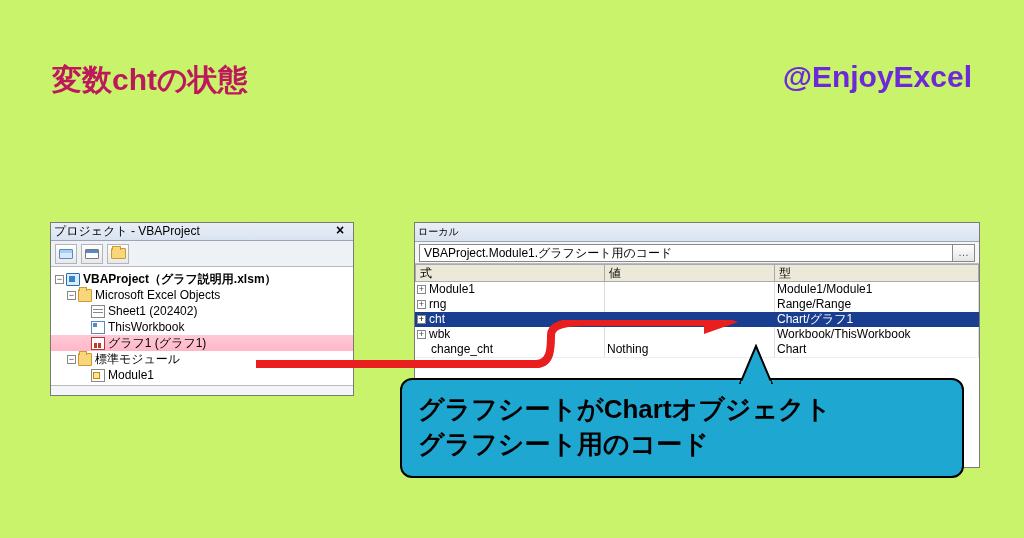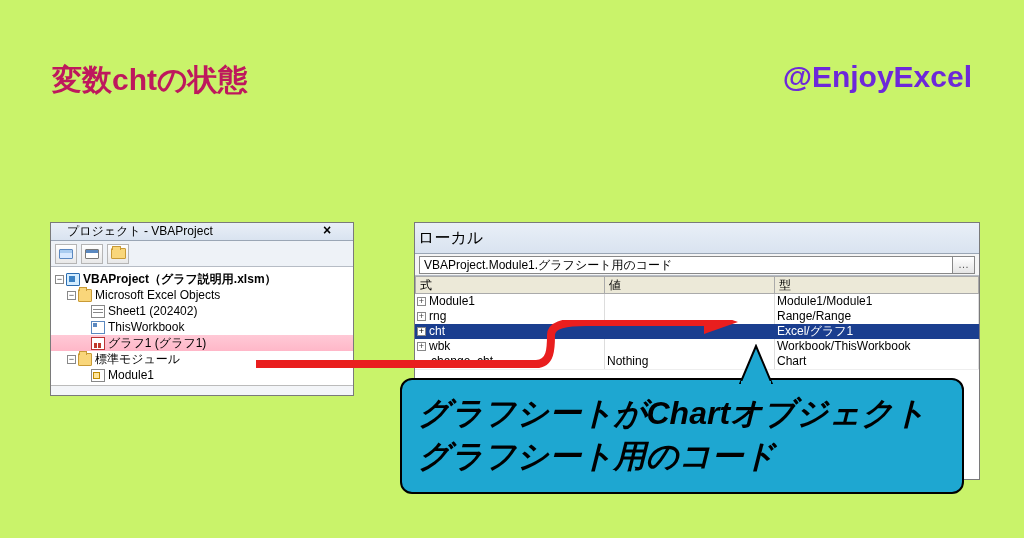--- a/index.html
+++ b/index.html
@@ -37,21 +37,21 @@
     border: 1px solid #7a7a7a;
     background: #fff;
   }
   .title-bar {
     height: 18px;
     background: linear-gradient(#e9eff7, #d9e3f0);
     border-bottom: 1px solid #9aa6b5;
     display: flex;
     align-items: center;
     justify-content: space-between;
-    padding: 0 16px;
+    padding: 0 3px;
     font-size: 12px;
     color: #000;
   }
   .close-btn {
     width: 20px;
     height: 15px;
     text-align: center;
     font-weight: bold;
     font-size: 14px;
     line-height: 13px;
@@ -126,22 +126,22 @@
     top: 222px;
     width: 566px;
     border: 1px solid #7a7a7a;
     background: #fff;
   }
   .locals-title {
     height: 18px;
     background: linear-gradient(#e9eff7, #d9e3f0);
     border-bottom: 1px solid #9aa6b5;
     display: flex; align-items: center;
-    padding: 15px 3px;
-    font-size: 16px;
+    padding: 9px 3px;
+    font-size: 10px;
   }
   .context-bar {
     height: 22px;
     border-bottom: 1px solid #b6bcc5;
     background:#f5f5f5;
     display:flex; align-items:center;
     padding: 2px 4px;
     font-size: 12px;
   }
   .context-input {
@@ -170,25 +170,24 @@
   
   .bubble {
     position:absolute;
     left: 400px;
     top: 378px;
     width: 564px;
     background:#1ea7d1;
     border:2px solid #000;
     border-radius:12px;
     padding:12px 16px 14px 16px;
-    font-size:32px;
+    font-size:26px;
     font-weight:900;
     color:#000;
     line-height:1.35;
-    font-style:italic;
   }
   .bubble svg.tail {
     position:absolute;
     top:-36px; left:330px;
     width:48px; height:40px;
   }
 
   
   .arrow-svg {
     position:absolute;
@@ -296,21 +295,21 @@
         </div>
       <div class="gcell gc2"></div>
       <div class="gcell gc3">Range/Range</div>
     </div>
     <div class="grow selrow">
       <div class="gcell gc1">
           <span class="pml" style="color:#000">+</span>
           <span>cht</span>
         </div>
       <div class="gcell gc2"></div>
-      <div class="gcell gc3">Excel/グラフ1</div>
+      <div class="gcell gc3">Chart/グラフ1</div>
     </div>
     <div class="grow">
       <div class="gcell gc1">
           <span class="pml">+</span>
           <span>wbk</span>
         </div>
       <div class="gcell gc2"></div>
       <div class="gcell gc3">Workbook/ThisWorkbook</div>
     </div>
     <div class="grow">

